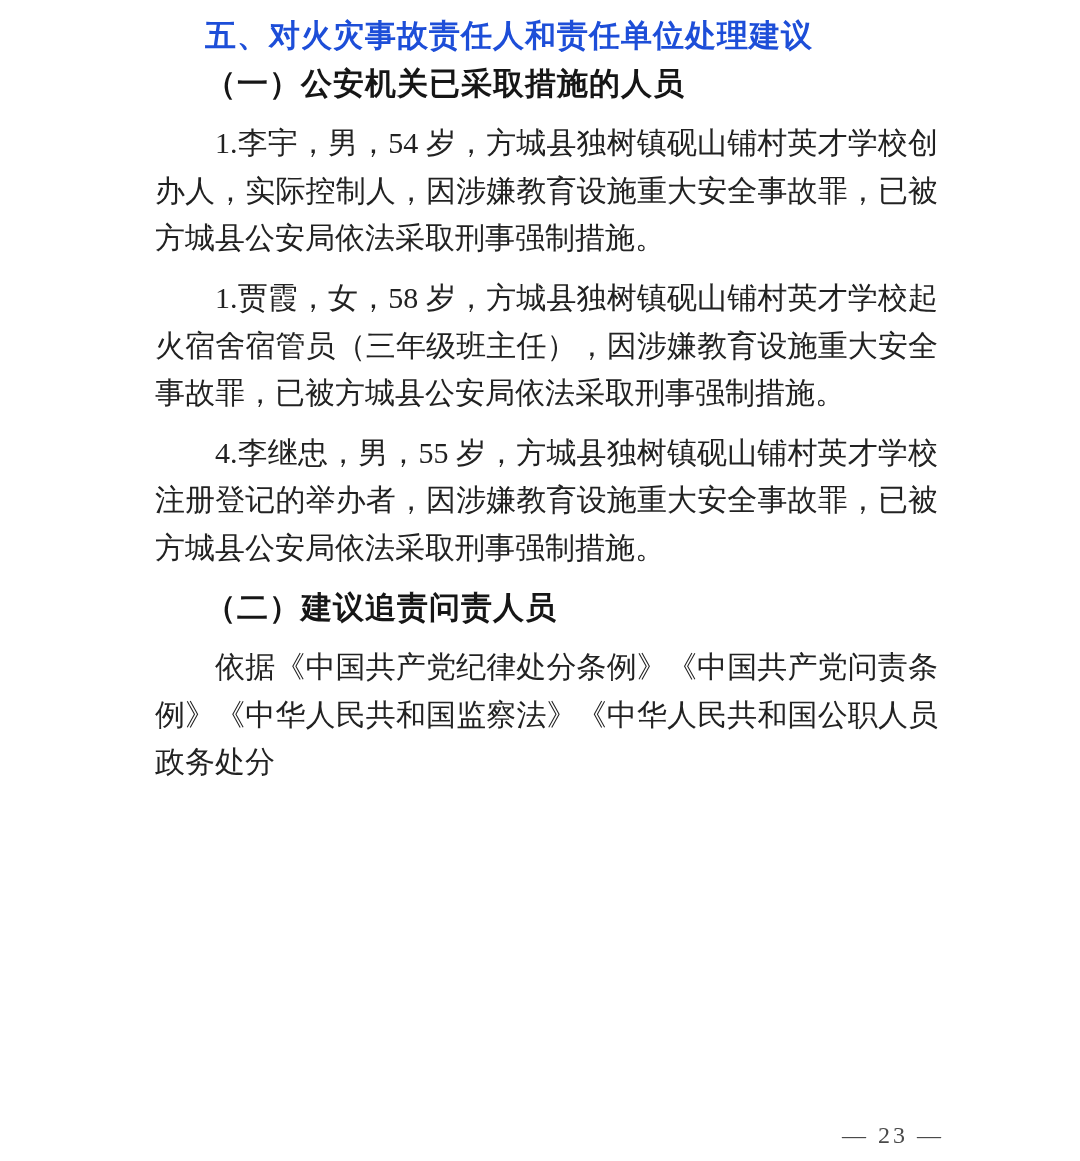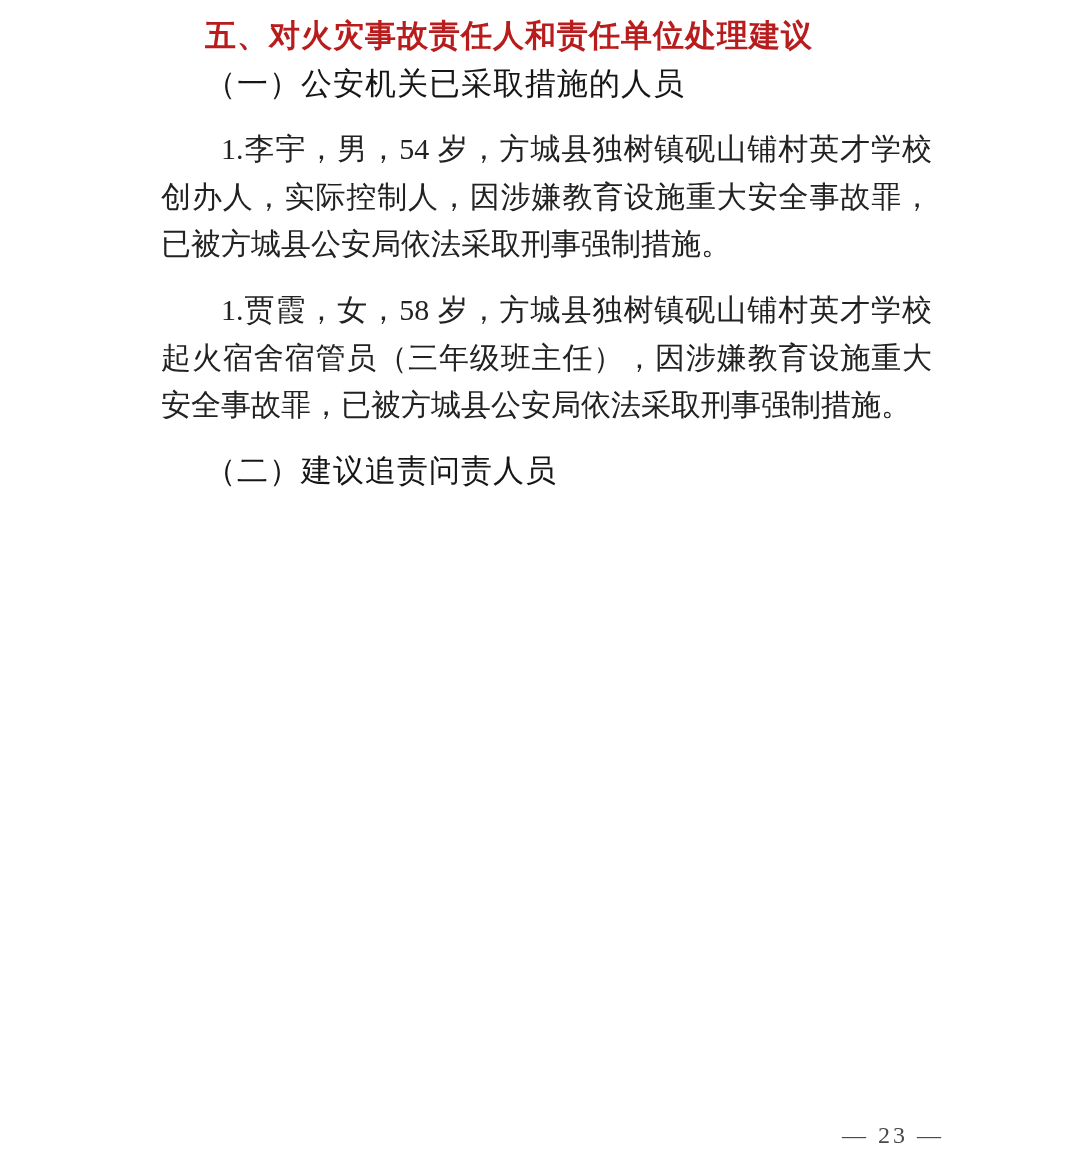--- a/index.html
+++ b/index.html
@@ -18,37 +18,37 @@
   }
   .content {
     padding: 12px 130px 0 143px; 
   }
   .section-heading {
     margin: 0;
     font-size: 31px;
     line-height: 47.6px;
     font-weight: 700;
     text-indent: 2em;
-    color: #b91c1c;
+    color: #1d4ed8;
     font-family: "Liberation Sans", "DejaVu Sans", sans-serif; 
     letter-spacing: 1px;
   }
   .subsection-heading {
     margin: 0;
     font-size: 31px;
     line-height: 47.6px;
-    font-weight: 400;
+    font-weight: 700;
     text-indent: 2em;
     color: #161616;
     letter-spacing: 1px;
   }
   .subsection-heading.second {
   }
   .body-paragraph {
-    margin: 18px;
+    margin: 12px;
     font-size: 30px;
     line-height: 47.6px;
     text-indent: 2em;
     text-align: justify;
     color: #222222;
   }
   .page-footer {
     position: absolute;
     right: 136px;
     bottom: 14px;
@@ -67,21 +67,23 @@
 
     <h1 class="section-heading">五、对火灾事故责任人和责任单位处理建议</h1>
 
     <h2 class="subsection-heading">（一）公安机关已采取措施的人员</h2>
 
     <p class="body-paragraph">1.李宇，男，54 岁，方城县独树镇砚山铺村英才学校创办人，实际控制人，因涉嫌教育设施重大安全事故罪，已被方城县公安局依法采取刑事强制措施。</p>
 
 
     <p class="body-paragraph">1.贾霞，女，58 岁，方城县独树镇砚山铺村英才学校起火宿舍宿管员（三年级班主任），因涉嫌教育设施重大安全事故罪，已被方城县公安局依法采取刑事强制措施。</p>
 
+    <p class="body-paragraph">4.李继忠，男，55 岁，方城县独树镇砚山铺村英才学校注册登记的举办者，因涉嫌教育设施重大安全事故罪，已被方城县公安局依法采取刑事强制措施。</p>
 
 
     <h2 class="subsection-heading second">（二）建议追责问责人员</h2>
 
+    <p class="body-paragraph">依据《中国共产党纪律处分条例》《中国共产党问责条例》《中华人民共和国监察法》《中华人民共和国公职人员政务处分</p>
 
   </div>
 
   <div class="page-footer">— 23 —</div>
 </div>
 
 </body></html>

